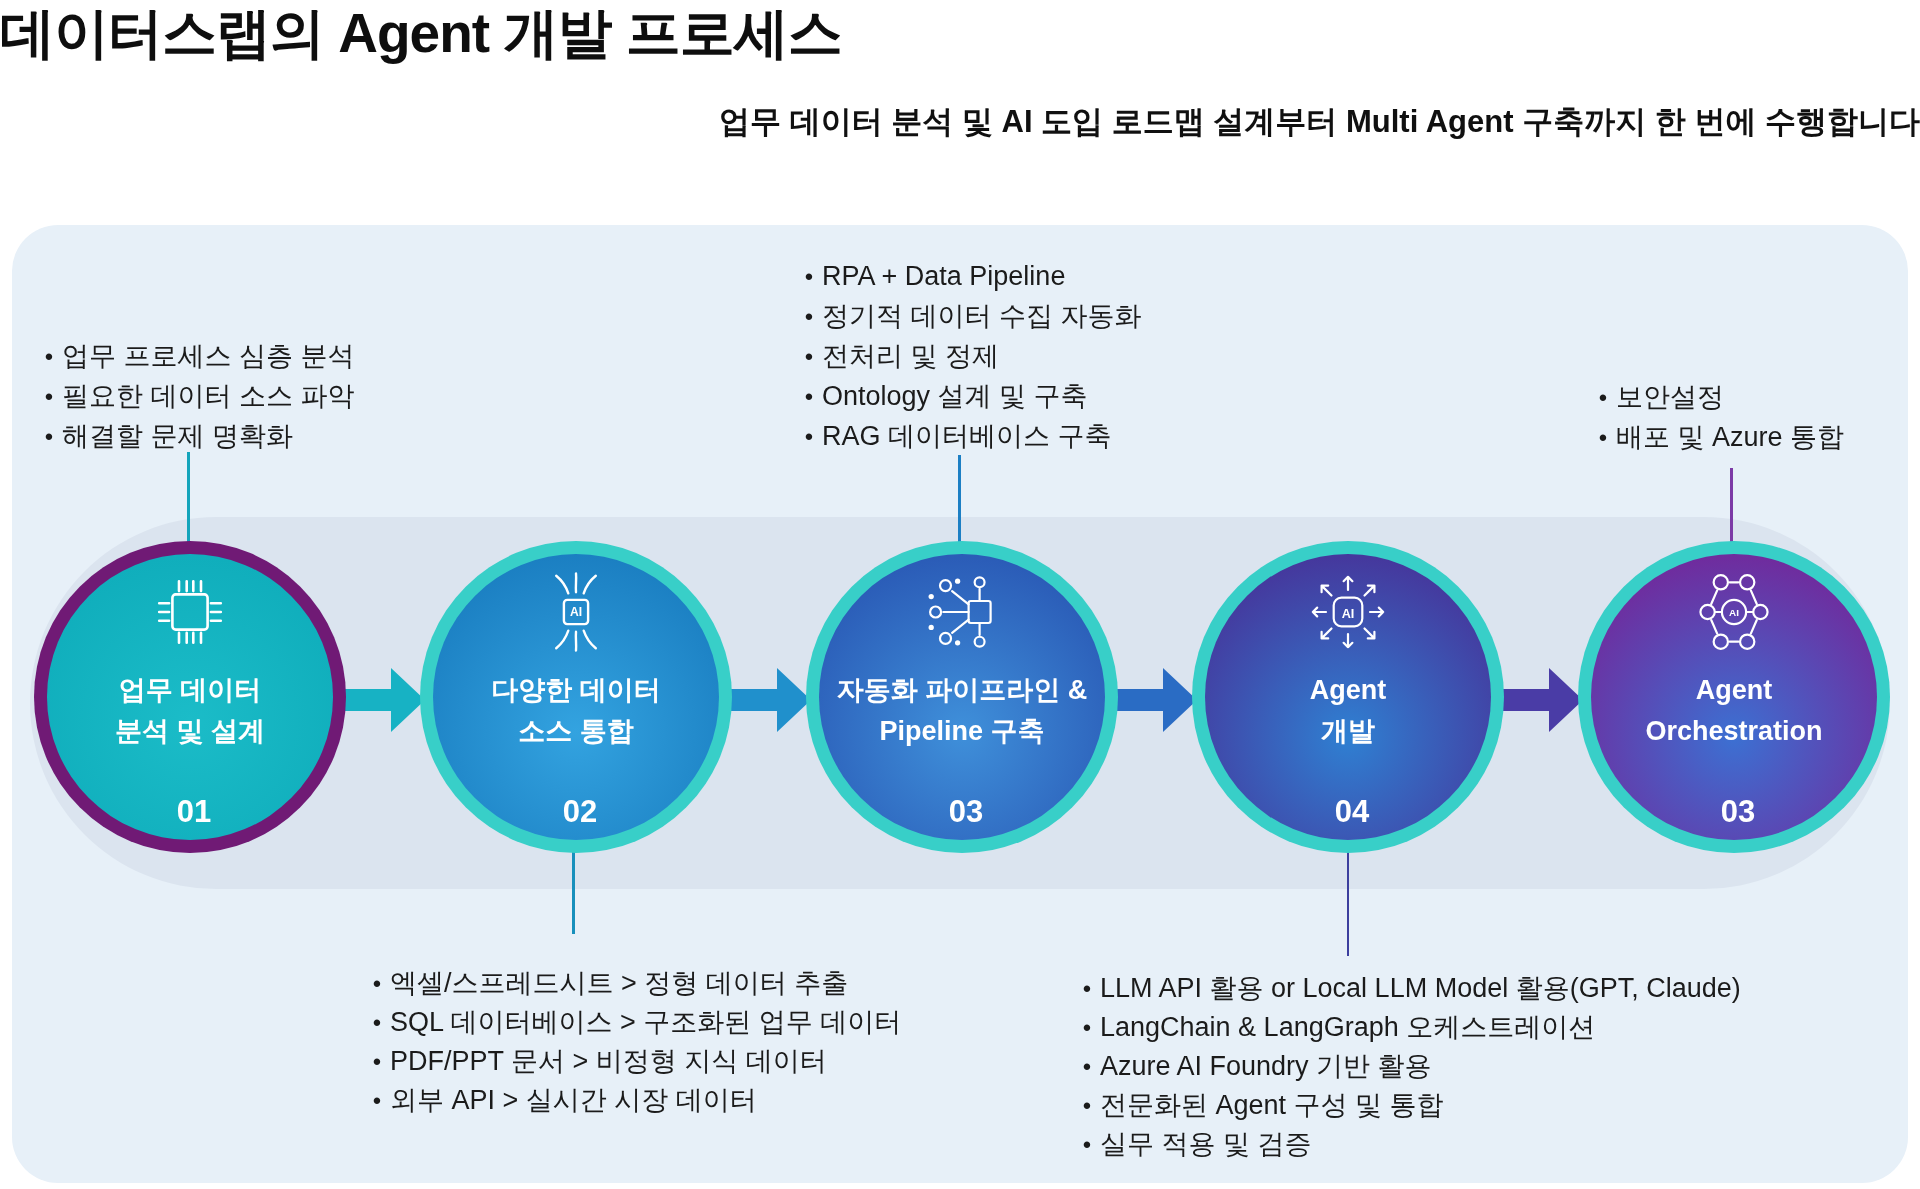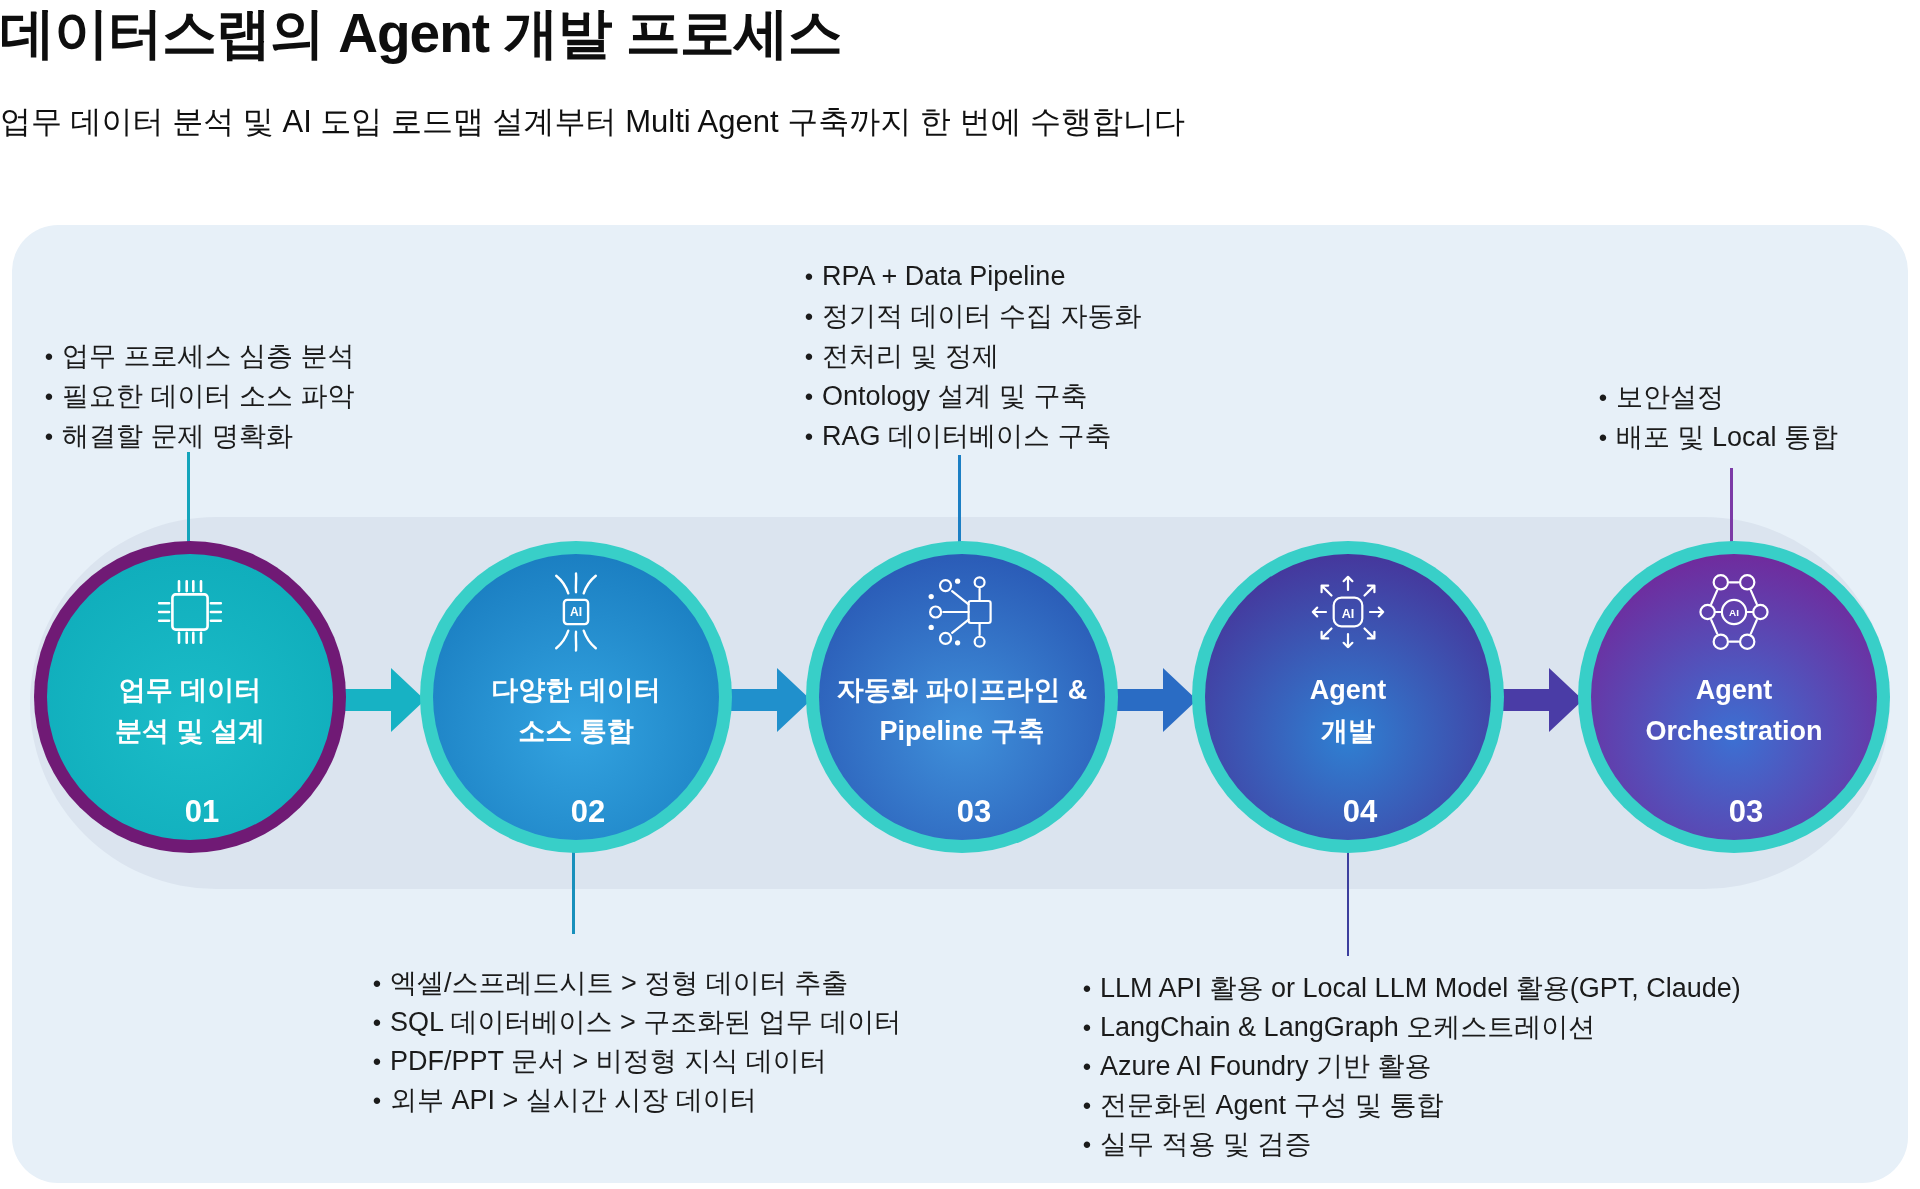--- a/index.html
+++ b/index.html
@@ -1,22 +1,22 @@
 <!DOCTYPE html>
 <html><head>
 <meta charset="utf-8">
 <style>
   html,body{margin:0;padding:0;background:#ffffff;}
   .stage{position:relative;width:1920px;height:1189px;background:#ffffff;overflow:hidden;
          font-family:"Liberation Sans","DejaVu Sans",sans-serif;color:#141414;}
 
   .title{position:absolute;top:0px;left:0;width:100%;margin:0;text-align:left;
          font-size:55px;line-height:66px;font-weight:800;letter-spacing:-1px;color:#0e0e0e;}
-  .subtitle{position:absolute;top:100px;left:0;width:100%;text-align:left;
-         font-size:31px;line-height:44px;font-weight:400;color:#101010;}
+  .subtitle{position:absolute;top:100px;left:0;width:100%;text-align:right;
+         font-size:31px;line-height:44px;font-weight:700;color:#101010;}
 
   .panel{position:absolute;left:12px;top:225px;width:1896px;height:958px;
          background:#e7f0f8;border-radius:46px;}
   .band{position:absolute;left:30px;top:517px;width:1860px;height:372px;
         background:#dbe4ef;border-radius:186px;}
 
   .vline{position:absolute;}
 
   .arrow{position:absolute;width:84px;height:68px;}
 
@@ -25,21 +25,21 @@
   .c1{background:#701a75;} .c1 .inner{background:radial-gradient(circle at 50% 58%, #1bbcc8 0%, #10aebc 75%);}
   .c2{background:#38cfc8;} .c2 .inner{background:radial-gradient(circle at 50% 62%, #33a3e0 0%, #1b7fc2 78%);}
   .c3{background:#38cfc8;} .c3 .inner{background:radial-gradient(circle at 50% 62%, #3f90da 0%, #2a5ab6 80%);}
   .c4{background:#38cfc8;} .c4 .inner{background:radial-gradient(circle at 50% 64%, #2f80d2 0%, #45389d 78%);}
   .c5{background:#38cfc8;} .c5 .inner{background:radial-gradient(circle at 50% 64%, #3c70d2 0%, #6f2c9e 78%);}
 
   .c-icon{position:absolute;top:14px;left:50%;transform:translateX(-50%);width:88px;height:88px;}
   .c-icon *{vector-effect:non-scaling-stroke;}
   .c-title{position:absolute;top:116px;left:0;width:100%;text-align:center;
            font-size:27px;line-height:41px;font-weight:700;color:#ffffff;}
-  .c-num{position:absolute;top:242px;left:12px;width:100%;text-align:center;
+  .c-num{position:absolute;top:242px;left:4px;width:100%;text-align:center;
          font-size:31px;line-height:32px;font-weight:700;color:#ffffff;}
 
   .blist{position:absolute;list-style:none;margin:0;padding:0;font-size:27px;color:#1b1b1b;}
   .blist li{display:flex;align-items:baseline;}
   .lh40 li{height:40px;line-height:40px;}
   .lh39 li{height:39px;line-height:39px;}
   .dot{width:26px;text-align:center;font-size:24px;flex:0 0 26px;}
   .btxt{white-space:nowrap;}
 
   svg text{font-family:"Liberation Sans","DejaVu Sans",sans-serif;}
@@ -225,21 +225,21 @@
       </li>
   </ul>
 
   <ul class="blist lh40" style="left:1590px;top:377px;">
     <li>
         <span class="dot">•</span>
         <span class="btxt">보안설정</span>
       </li>
     <li>
         <span class="dot">•</span>
-        <span class="btxt">배포 및 Local 통합</span>
+        <span class="btxt">배포 및 Azure 통합</span>
       </li>
   </ul>
 
   <ul class="blist lh39" style="left:364px;top:964px;">
     <li>
         <span class="dot">•</span>
         <span class="btxt">엑셀/스프레드시트 &gt; 정형 데이터 추출</span>
       </li>
     <li>
         <span class="dot">•</span>

